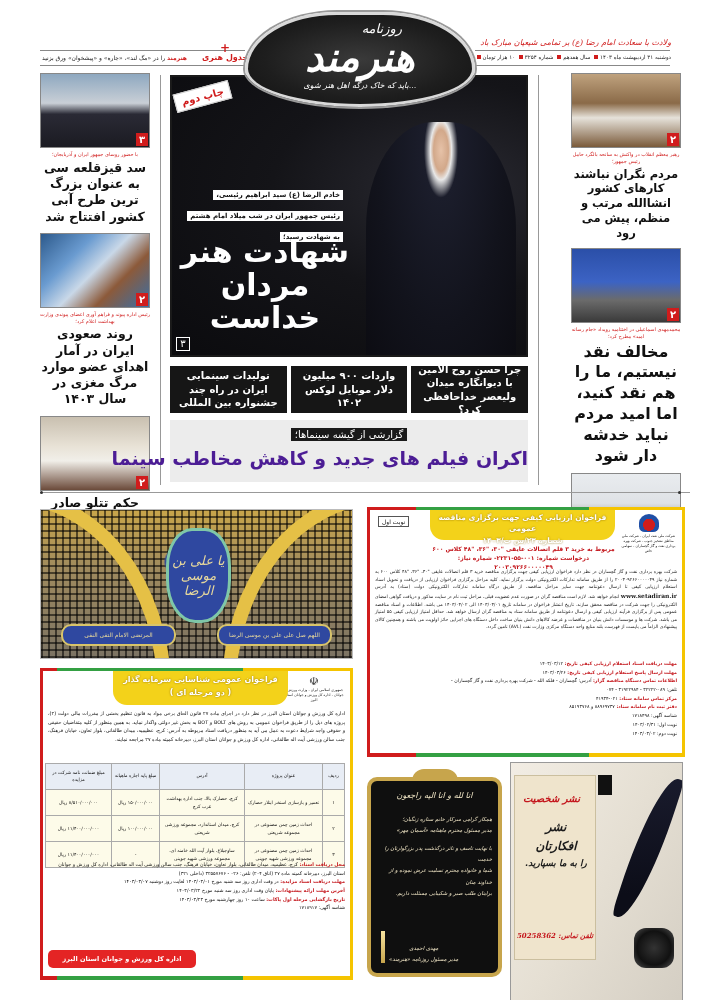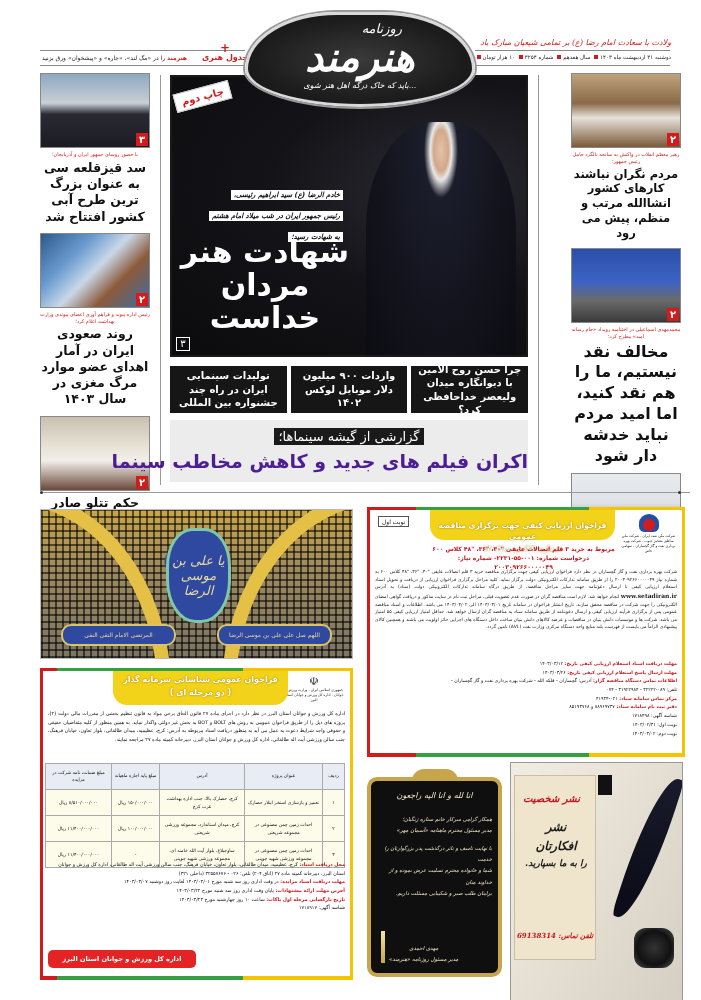--- a/index.html
+++ b/index.html
@@ -61,52 +61,52 @@
   }
   .hero .figure {
     position: absolute; right: 10px; top: 45px; width: 150px; height: 237px;
     background: radial-gradient(ellipse at 50% 12%, #e6c2a8 0%, #d2a88a 7%, #e8e8e8 10%, #1b1d2b 16%, #12131c 60%, #0c0c12 100%);
     border-radius: 45% 45% 0 0;
   }
   .hero .print-tag {
     position: absolute; left: 2px; top: 10px; background: #fff; color: #d01c1c; font-size: 10px; font-weight: bold;
     padding: 3px 6px; transform: rotate(-15deg); border: 1px solid #ccc;
   }
-  .hero .sub-lines { position: absolute; right: 183px; top: 105px; text-align: right; font-style: italic; }
+  .hero .sub-lines { position: absolute; right: 183px; top: 105px; text-align: right; }
   .hero .sub-lines span {
     display: inline-block; background: #fff; color: #111; font-size: 7px; font-weight: bold; padding: 1px 3px; margin-bottom: 3px; white-space: nowrap;
   }
   .hero .main-title {
     position: absolute; left: 8px; top: 158px; width: 170px; text-align: center; color: #fff;
     font-size: 30px; font-weight: bold; line-height: 1.1;
   }
   .hero .page-num {
     position: absolute; left: 4px; bottom: 4px; width: 14px; height: 14px; border: 1px solid #fff; color: #fff;
     font-size: 10px; line-height: 12px; text-align: center;
   }
 
   .teasers { position: absolute; left: 170px; top: 366px; width: 358px; height: 47px; display: flex; gap: 4px; }
   .teaser { flex: 1; background: #161616; color: #fff; font-size: 10px; font-weight: bold; text-align: center; display: flex; align-items: center; justify-content: center; line-height: 1.35; padding: 0 3px; }
 
   .report-box { position: absolute; left: 170px; top: 420px; width: 358px; height: 62px; background: #ececec; text-align: center; }
-  .report-box .kicker { display: inline-block; margin-top: 8px; background: #1a1a1a; color: #fff; font-size: 13px; padding: 1px 4px; }
+  .report-box .kicker { display: inline-block; margin-top: 8px; background: #1a1a1a; color: #fff; font-size: 10px; padding: 1px 4px; }
   .report-box .title { font-size: 19px; font-weight: bold; margin-top: 5px; white-space: nowrap; color: #4c1d95; letter-spacing: -0.5px; }
 
   .hrule-mid { position: absolute; left: 40px; top: 492px; width: 650px; height: 1px; background: #999; }
 
   
   .ad-oil {
     position: absolute; left: 367px; top: 507px; width: 318px; height: 250px;
     border-top: 3px solid #f5c400; border-left: 3px solid #f5c400; border-right: 3px solid #f5c400;
     border-bottom: 4px solid; border-image: linear-gradient(90deg, #d01c1c 0%, #d01c1c 15%, #34a043 15%, #34a043 70%, #f5c400 70%) 1;
     background: #fff; overflow: hidden;
   }
   .ad-oil .banner {
     position: absolute; left: 60px; top: 0; width: 185px; height: 30px; background: #f3d21a; border-radius: 0 0 14px 14px;
-    color: #fff; font-size: 7.5px; font-weight: bold; text-align: center; line-height: 1.5; padding-top: 10px; text-shadow: 0 0 2px #8a6a00;
+    color: #fff; font-size: 7.5px; font-weight: bold; text-align: center; line-height: 1.5; padding-top: 2px; text-shadow: 0 0 2px #8a6a00;
   }
   .ad-oil .turn-tag { position: absolute; left: 8px; top: 6px; font-size: 6px; border: 1px solid #555; padding: 1px 3px; background: #fff; }
   .ad-oil .logo { position: absolute; right: 6px; top: 4px; width: 55px; text-align: center; }
   .ad-oil .logo .flame { width: 20px; height: 18px; margin: 0 auto; background: radial-gradient(circle at 50% 60%, #d01c1c 0%, #d01c1c 40%, #1f4fa6 41%, #1f4fa6 100%); border-radius: 50% 50% 30% 30%; }
   .ad-oil .logo .org { font-size: 3.5px; line-height: 1.4; margin-top: 2px; }
   .ad-oil .subtitle { position: absolute; left: 60px; right: 65px; top: 34px; color: #c4161c; font-size: 6px; font-weight: bold; text-align: center; line-height: 1.5; }
   .ad-oil .body { position: absolute; left: 5px; right: 5px; top: 58px; font-size: 4.6px; line-height: 1.65; text-align: justify; color: #222; }
   .ad-oil .body .site { font-weight: bold; font-size: 6px; font-family: "DejaVu Serif", serif; direction: ltr; unicode-bidi: embed; }
   .ad-oil .deadlines { position: absolute; right: 5px; top: 150px; font-size: 4.7px; line-height: 1.85; text-align: right; }
   .ad-oil .deadlines .lbl { color: #c4161c; font-weight: bold; }
@@ -406,14 +406,14 @@
   <div class="page"></div>
   <div class="quill"></div>
   <div class="ink"></div>
   <div class="logo"></div>
   <div class="brand">نشر شخصیت</div>
   <div class="slogan">
     <div>نشر</div>
     <div>افکارتان</div>
     <div style="font-size:9px;">را به ما بسپارید.</div>
   </div>
-  <div class="phone">تلفن تماس: 69138314</div>
+  <div class="phone">تلفن تماس: 50258362</div>
 </div>
 
 </body></html>

